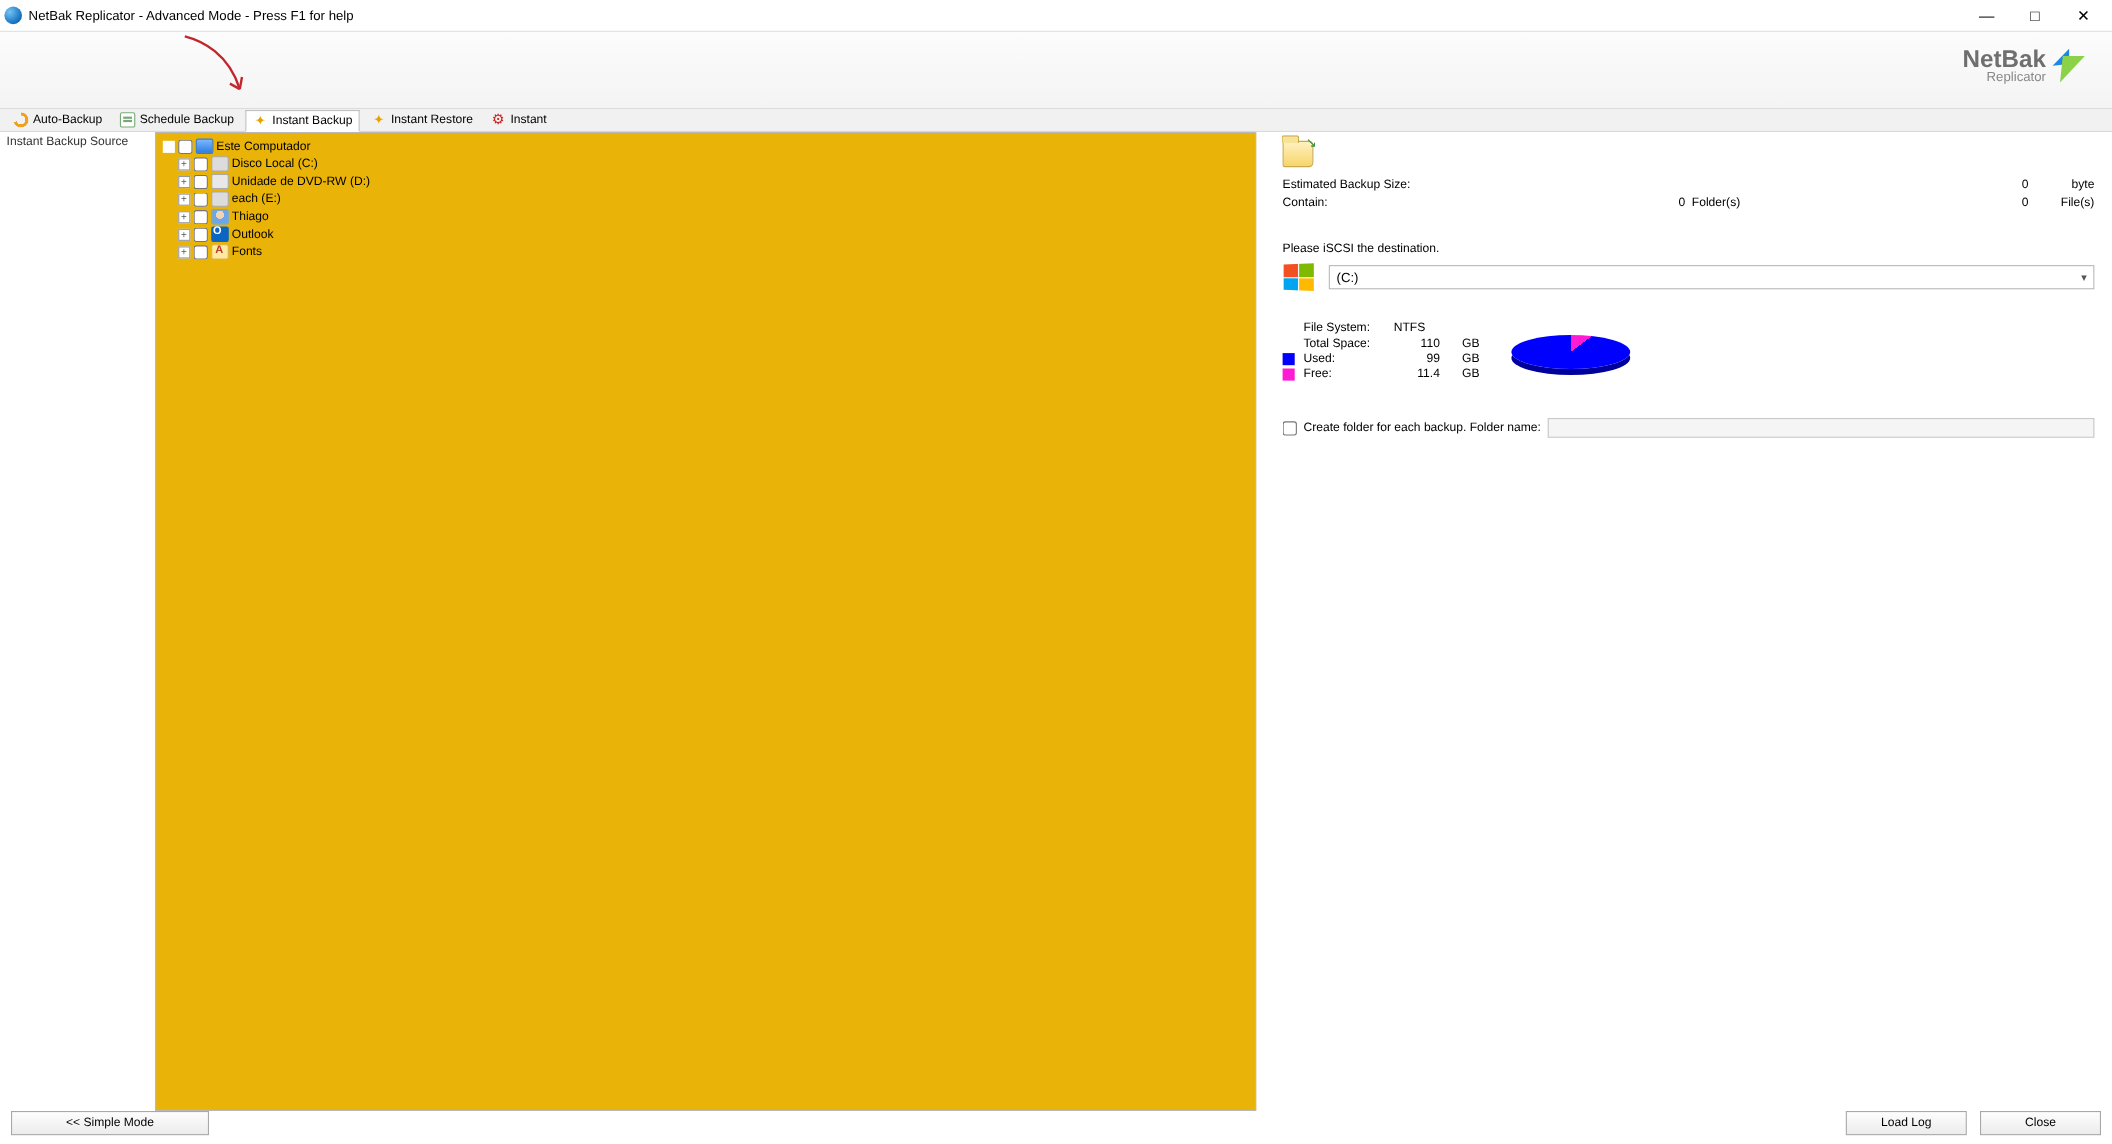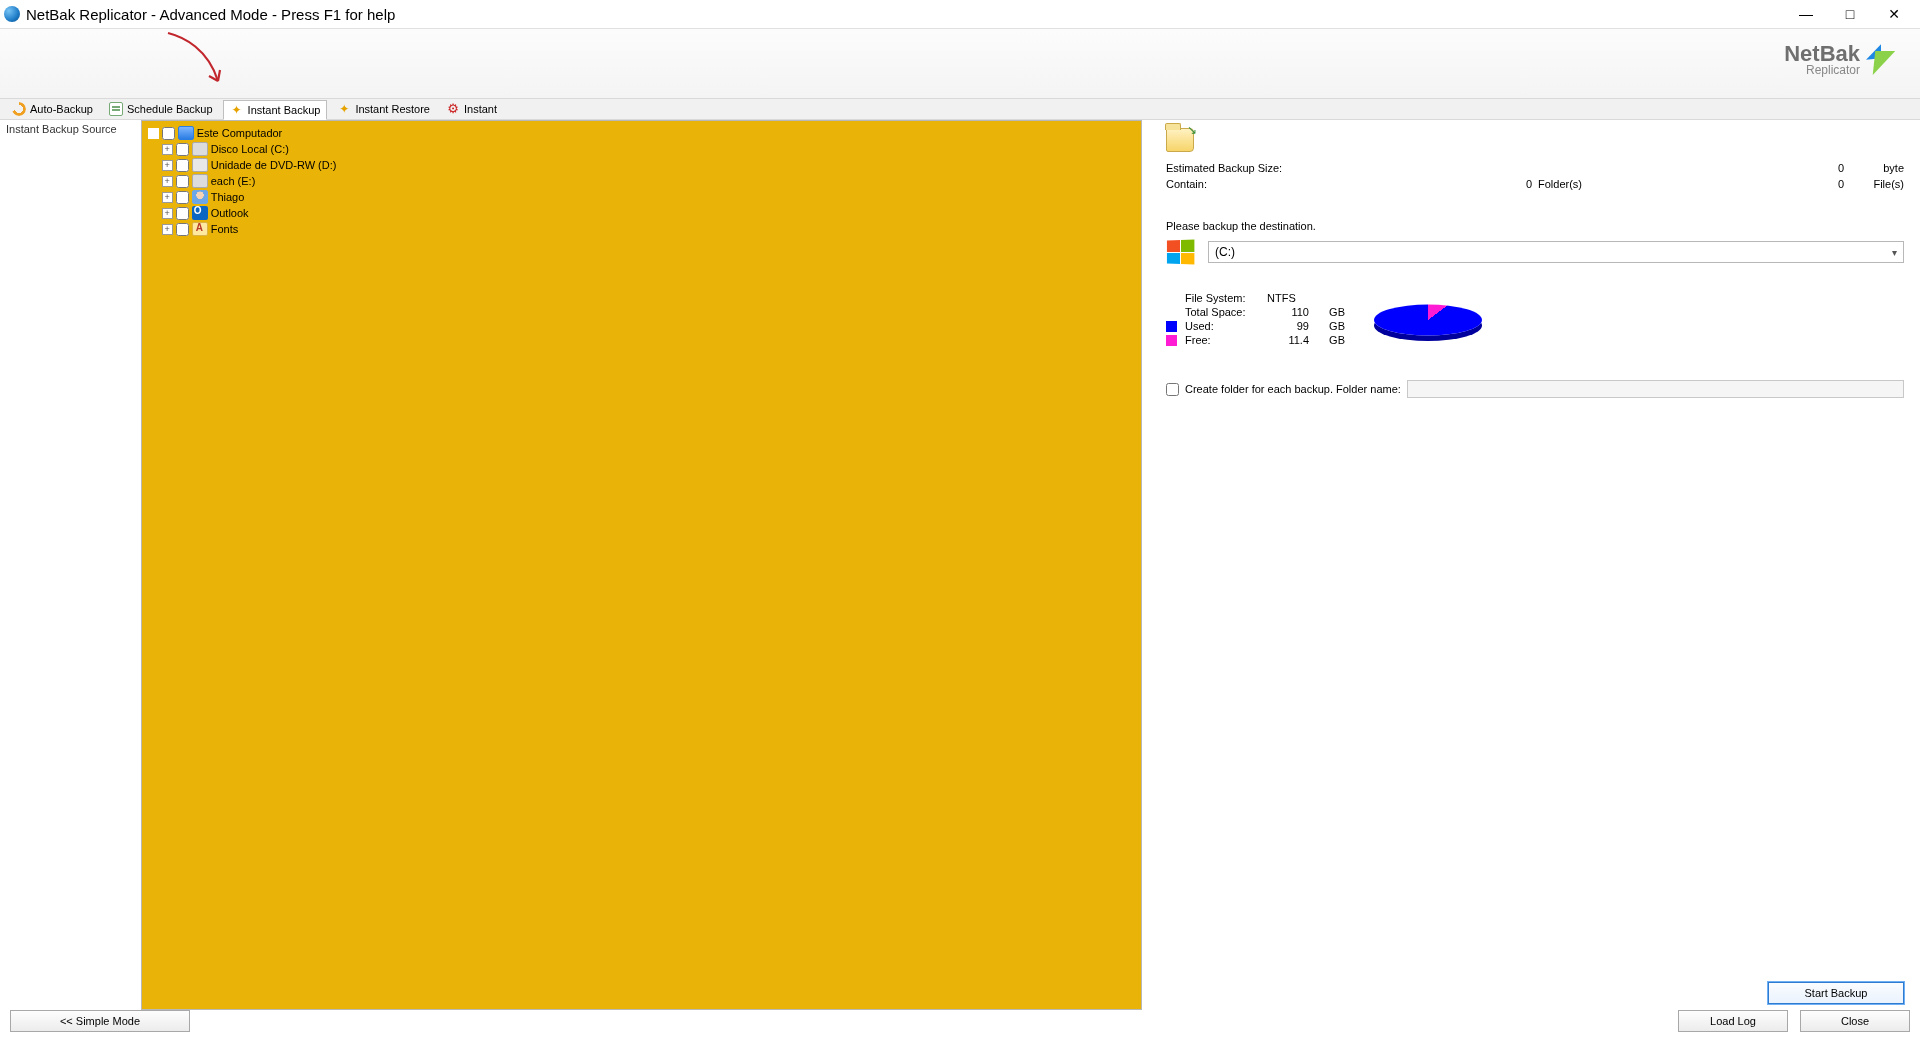--- a/index.html
+++ b/index.html
@@ -16,21 +16,21 @@
     align-items: center;
     padding: 0 4px;
     border-bottom: 0;
   }
   .titlebar .app-icon {
     width: 16px; height: 16px;
     border-radius: 50%;
     background: radial-gradient(circle at 30% 30%, #76c3f5 0%, #1e7cc7 60%, #0a4d85 100%);
     margin-right: 6px;
   }
-  .titlebar .title { flex: 0 0 auto; font-size: 15px; }
+  .titlebar .title { flex: 0 0 auto; font-size: 12px; }
   .titlebar .spacer { flex: 1; }
   .win-btn {
     width: 44px; height: 28px;
     display: inline-flex; align-items: center; justify-content: center;
     font-size: 14px;
     cursor: default;
   }
 
   .header-area {
     position: relative;
@@ -356,21 +356,21 @@
       <span class="unit">byte</span>
     </div>
     <div class="row">
       <span class="lab">Contain:</span>
       <span class="valr">0</span>
       <span class="unit" style="width:60px;text-align:left;margin-left:6px">Folder(s)</span>
       <span class="valr">0</span>
       <span class="unit">File(s)</span>
     </div>
 
-    <div class="dest-label">Please backup the destination.</div>
+    <div class="dest-label">Please iSCSI the destination.</div>
     <div class="dest-row">
       <span class="win-icon">
           <span></span>
           <span></span>
           <span></span>
           <span></span>
         </span>
       <div class="dest-select">
         <span>(C:)</span>
         <span class="chev">▾</span>
@@ -407,25 +407,20 @@
         <div class="pie"></div>
       </div>
     </div>
 
     <div class="create-row">
       <input type="checkbox" style="">
       <span>Create folder for each backup. Folder name:</span>
       <input class="folder-input" type="text" disabled="" style="">
     </div>
 
-    <div class="right-bottom">
-      <div class="btn btn-primary">
-        <span>Start Backup</span>
-      </div>
-    </div>
   </div>
 </div>
 
 <div class="footer">
   <div class="btn mode-btn">
     <span>&lt;&lt;  Simple Mode</span>
   </div>
   <span class="spacer"></span>
   <div class="btn" style="min-width:110px">
     <span>Load Log</span>

